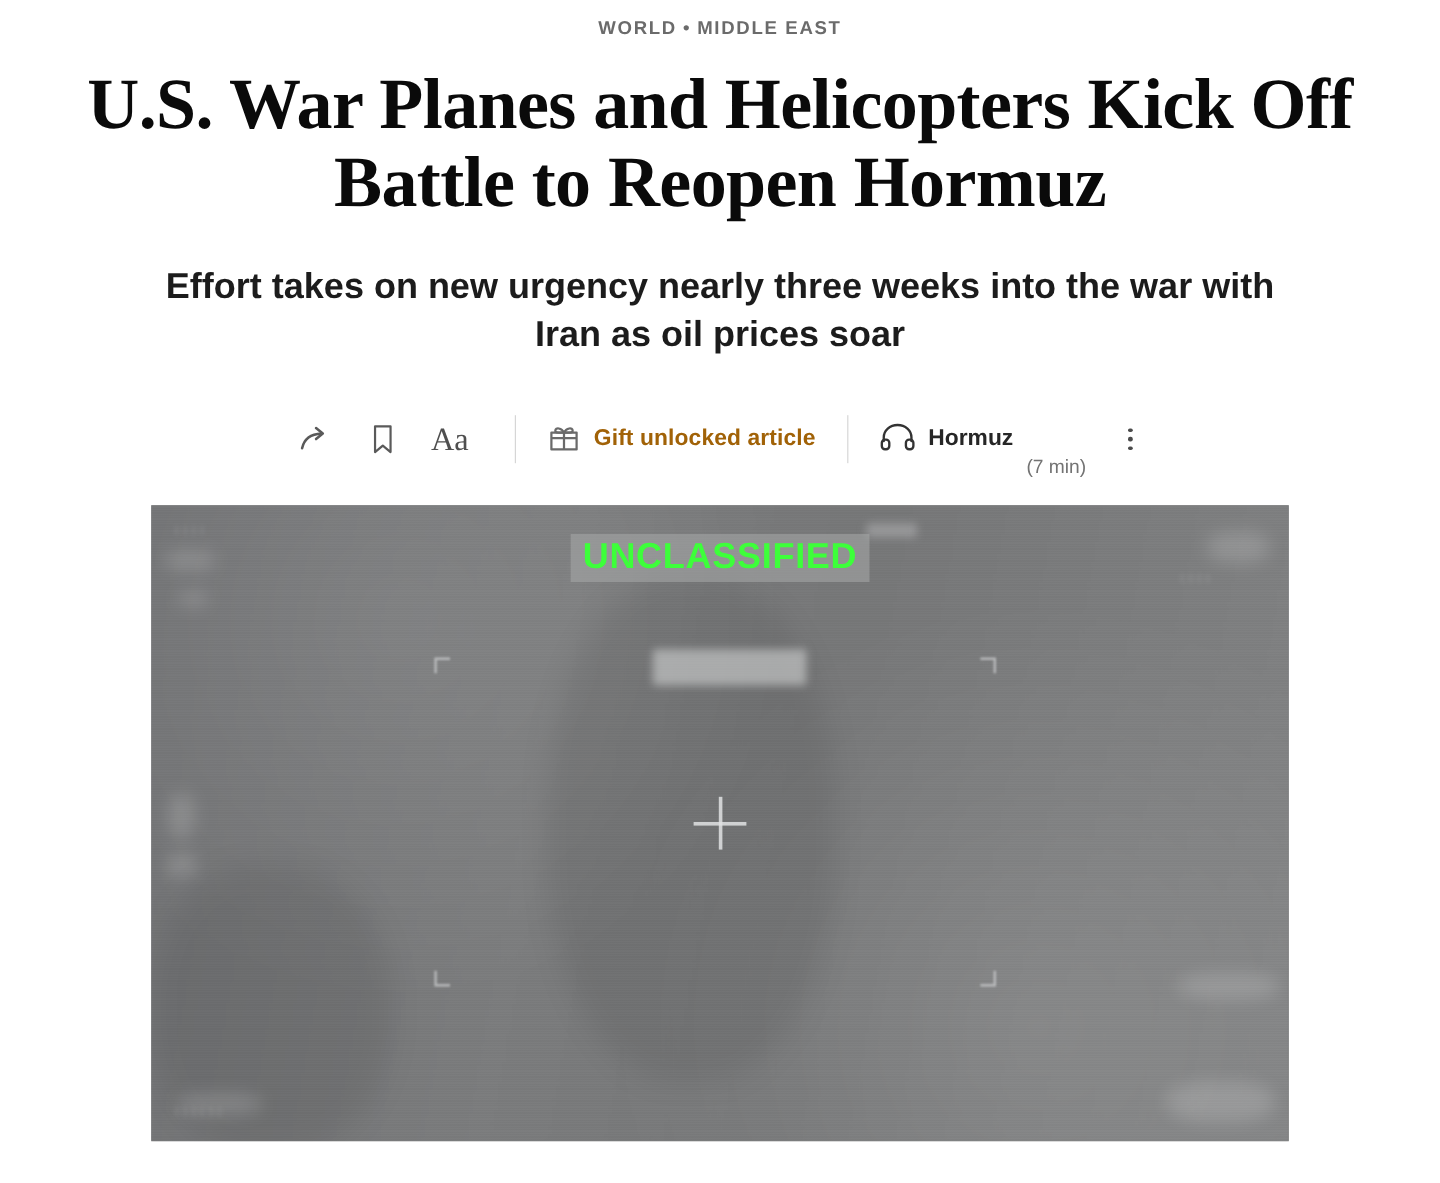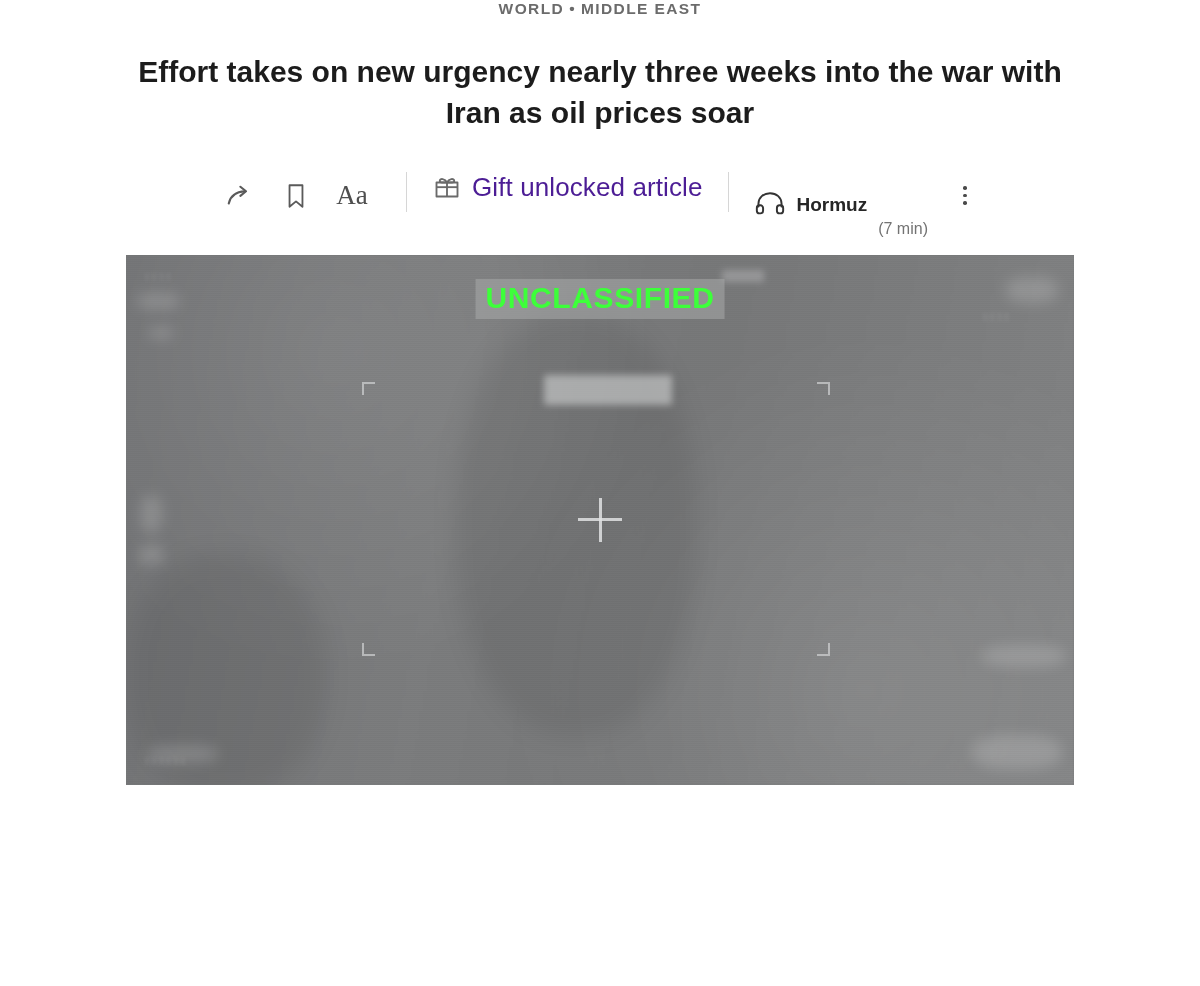--- a/index.html
+++ b/index.html
@@ -14,20 +14,21 @@
   }
   .page {
     width: 1200px;
     height: 986px;
     position: relative;
   }
 
   
   .breadcrumb {
     text-align: center;
+    padding-top: 15px;
     font-size: 15.5px;
     font-weight: 700;
     letter-spacing: 0.09em;
     color: #6b6b6b;
   }
   .breadcrumb a {
     color: #6b6b6b;
     text-decoration: none;
   }
   .breadcrumb .sep {
@@ -59,21 +60,21 @@
     max-width: 930px;
     margin: 34px auto 0 auto;
   }
 
   
   .actionbar {
     margin: 38px auto 0 auto;
     width: 950px;
     height: 56px;
     display: flex;
-    align-items: flex-start;
+    align-items: center;
     justify-content: center;
     gap: 0;
   }
   .act-group {
     display: flex;
     align-items: center;
   }
   .icon-btn {
     width: 56px;
     height: 48px;
@@ -97,23 +98,23 @@
     background: #d6d6d6;
     margin: 0 26px;
   }
   .gift-group {
     display: flex;
     align-items: center;
     gap: 11px;
     cursor: pointer;
   }
   .gift-label {
-    font-size: 26px;
-    font-weight: 400;
-    color: #4c1d95;
+    font-size: 19px;
+    font-weight: 700;
+    color: #a16207;
     letter-spacing: 0.1px;
   }
   .listen-group {
     display: flex;
     align-items: center;
     gap: 11px;
     cursor: pointer;
   }
   .listen-label {
     font-size: 19px;
@@ -254,20 +255,21 @@
 </style>
 </head>
 <body>
 
 <div class="page">
 
   <div class="breadcrumb">
     <a href="#">WORLD</a><span class="sep">•</span><a href="#">MIDDLE EAST</a>
   </div>
 
+  <h1 class="headline">U.S. War Planes and Helicopters Kick Off Battle to Reopen Hormuz</h1>
 
   <p class="dek">Effort takes on new urgency nearly three weeks into the war with Iran as oil prices soar</p>
 
   <div class="actionbar">
 
     <div class="act-group">
       <div class="icon-btn">
         <span>
           <svg width="30" height="30" viewBox="0 0 24 24" fill="none" stroke="#5a5a5a" stroke-width="1.7" stroke-linecap="round" stroke-linejoin="round">
             <path d="M3 18c1.5-7 7-9.5 13-9.8"></path>

